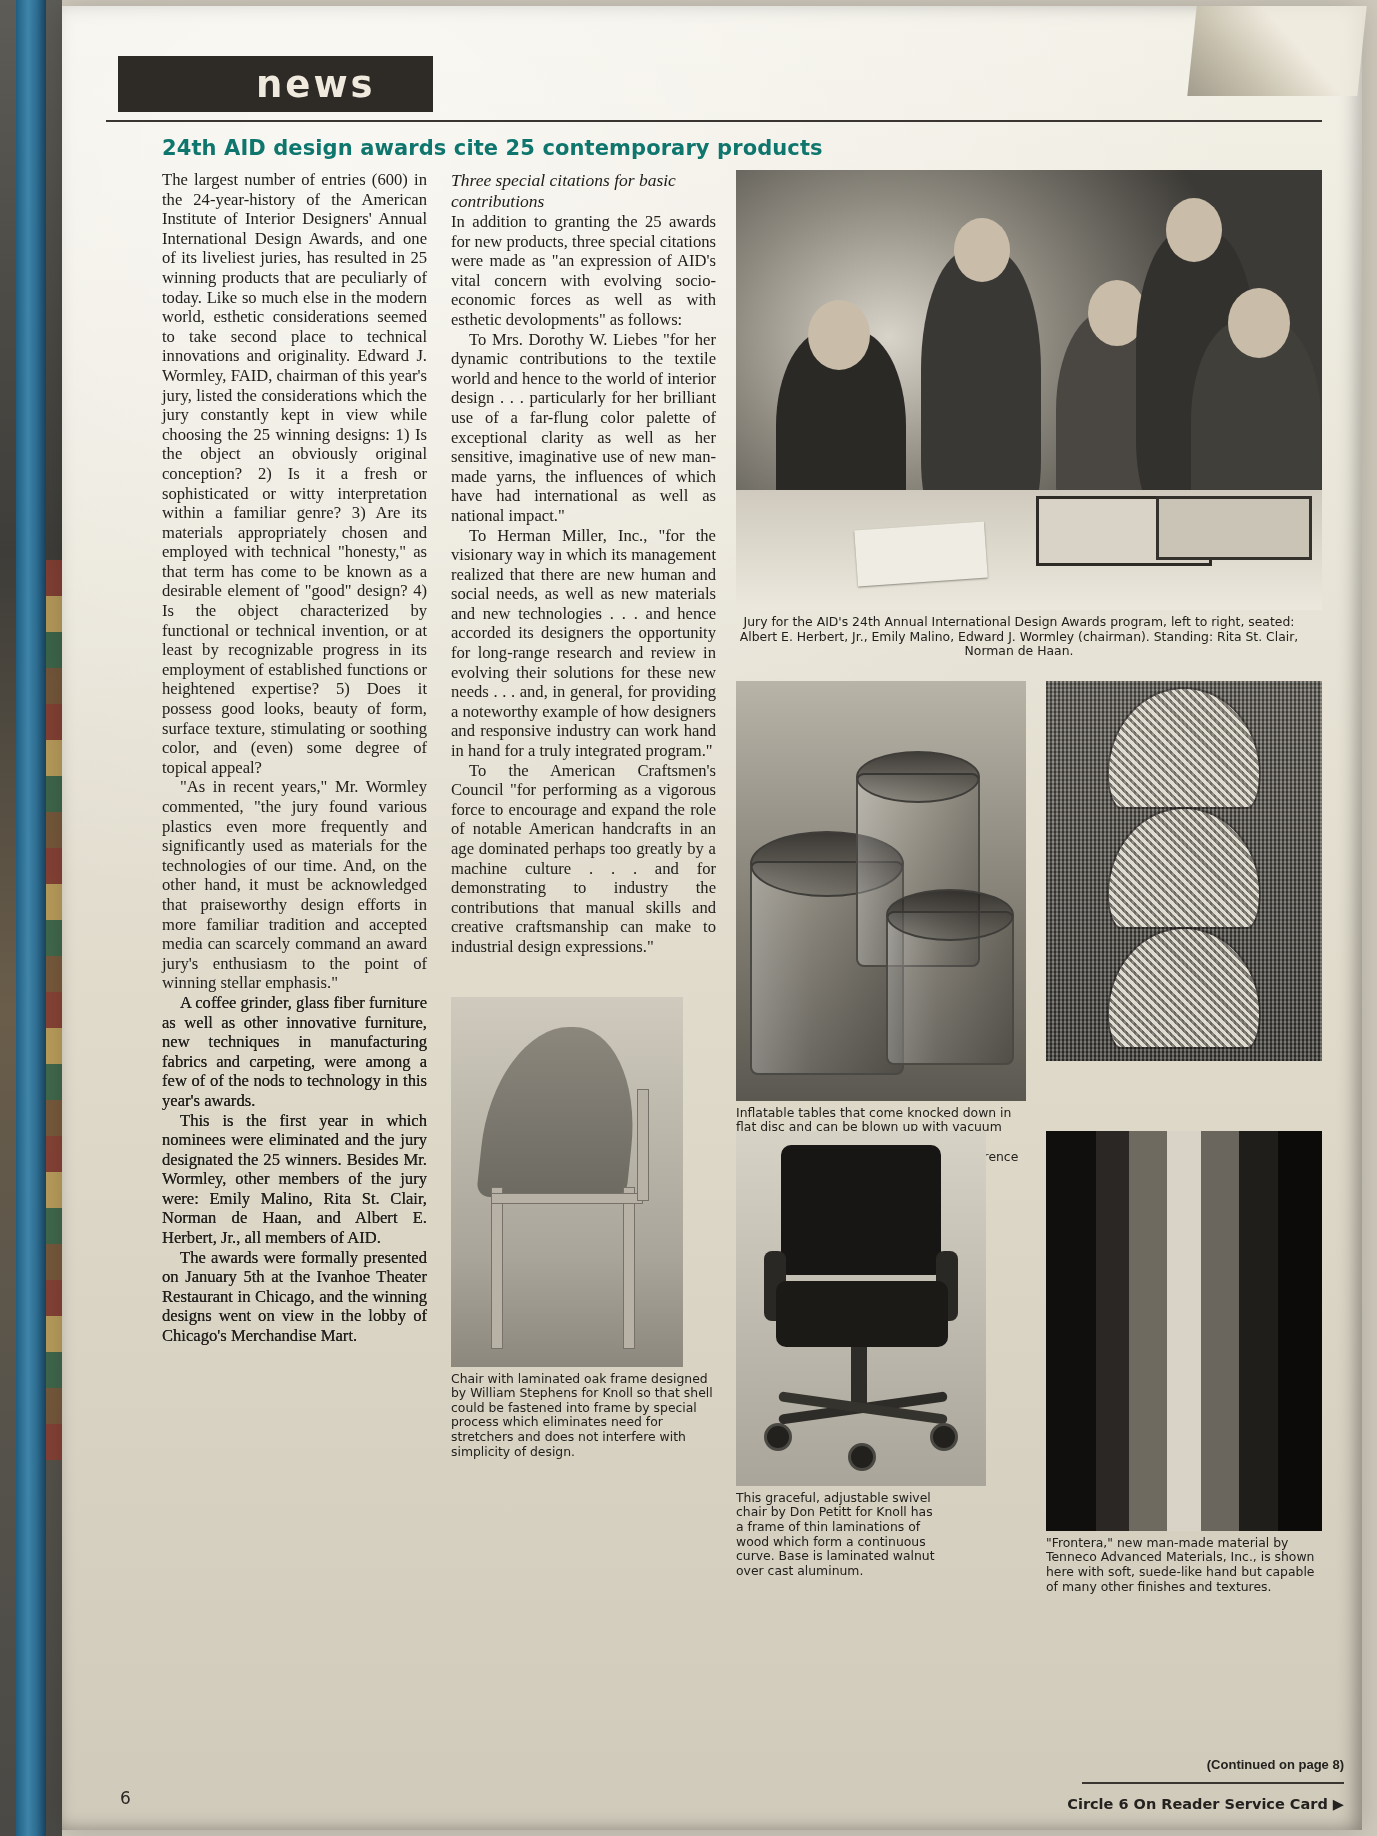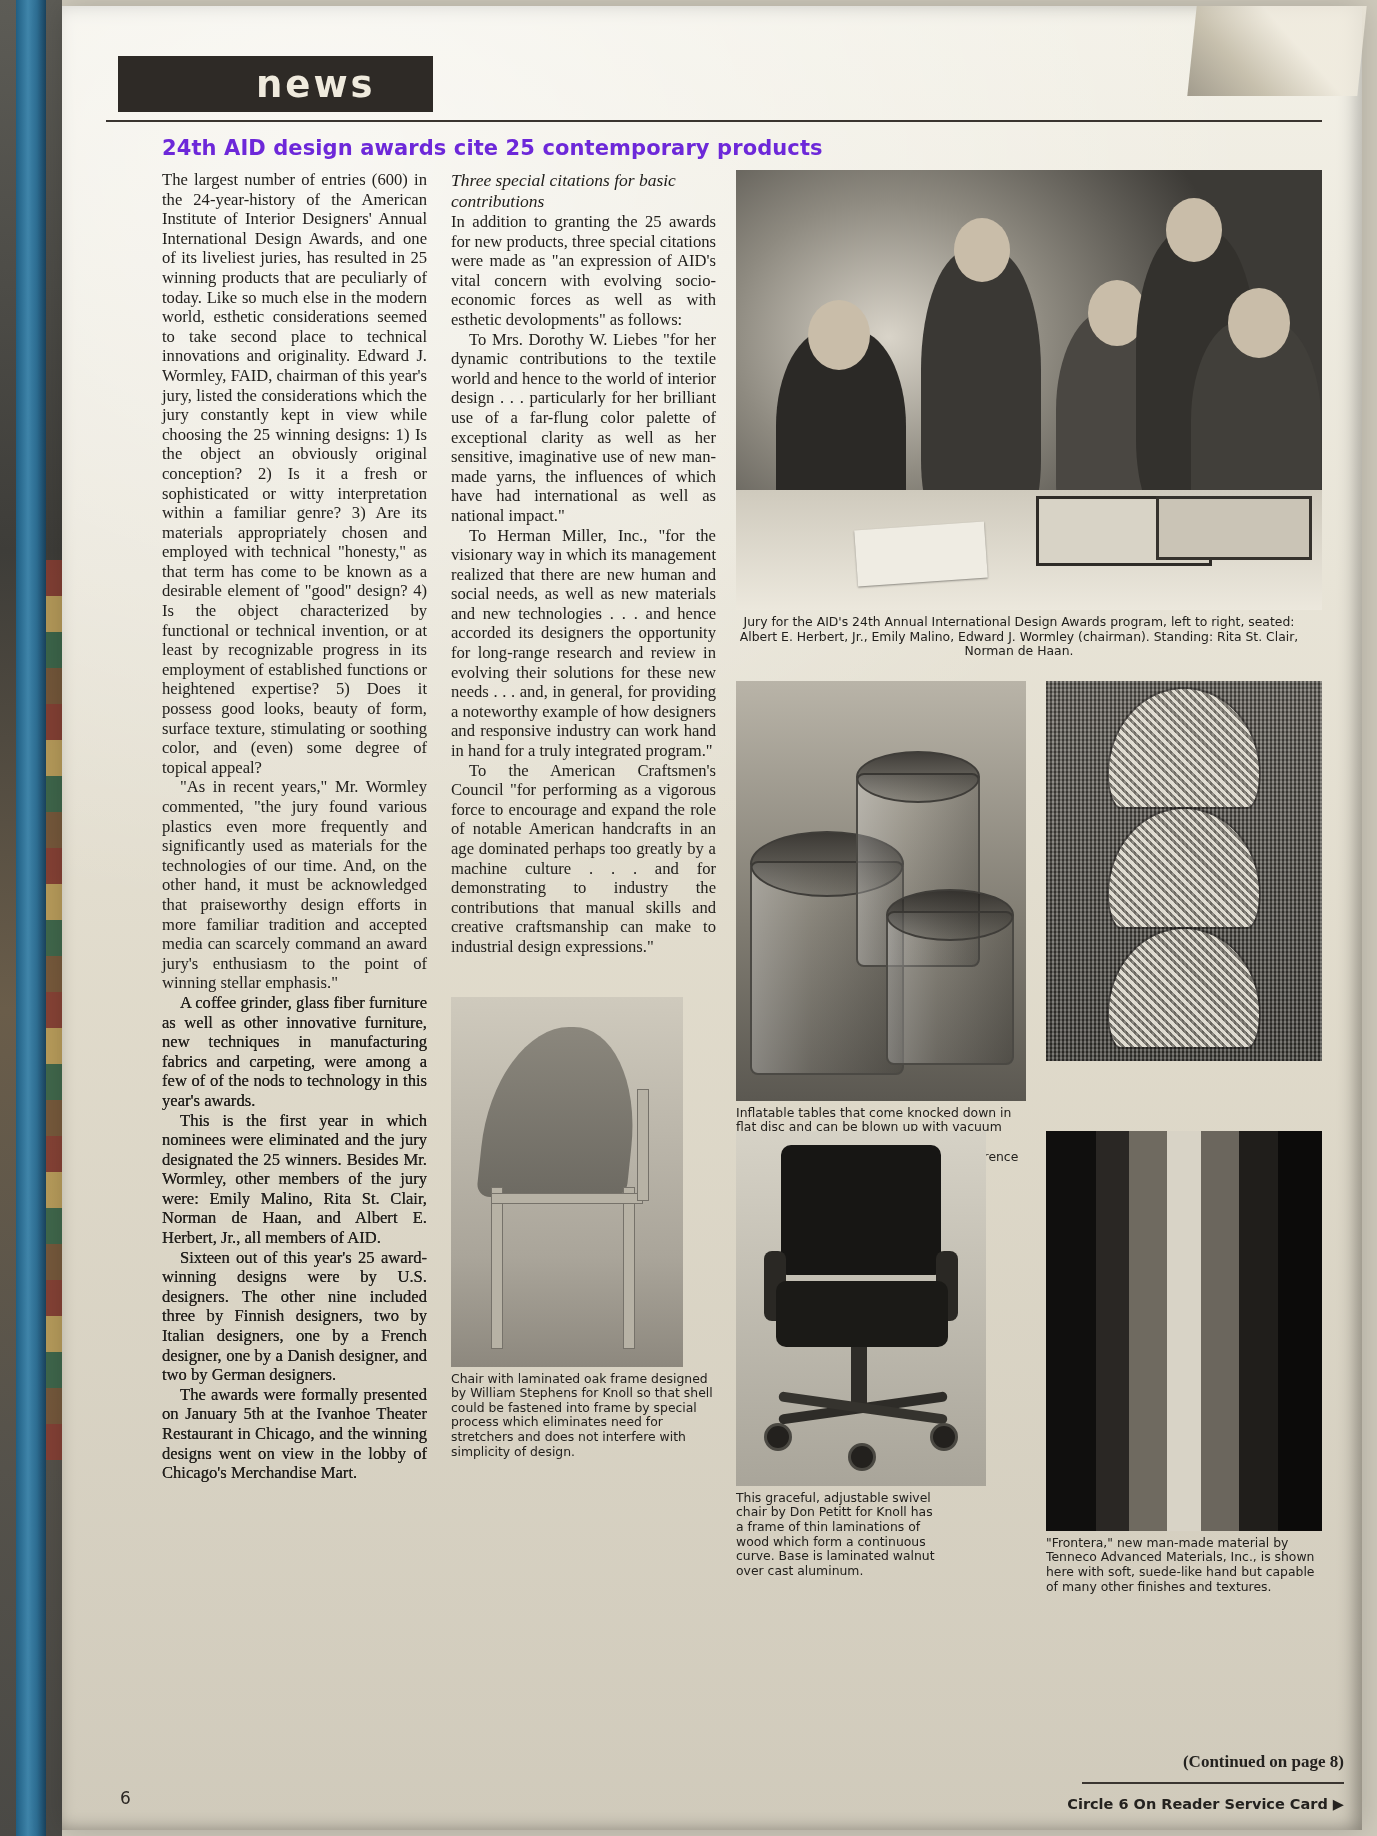--- a/index.html
+++ b/index.html
@@ -68,21 +68,21 @@
     position:absolute;left:345px;top:24px;right:0;
     font-family:"DejaVu Sans", sans-serif;font-weight:700;
     font-size:18.5px;color:#34302b;letter-spacing:.2px;white-space:nowrap;
   }
   .rule{height:2px;background:#3a3530;margin-top:4px;}
 
   
   .headline{
     margin-top:14px;margin-left:56px;
     font-family:"DejaVu Sans", sans-serif;font-weight:700;font-size:21px;
-    color:#6d28d9;letter-spacing:.1px;
+    color:#0f766e;letter-spacing:.1px;
   }
 
   
   .grid{position:relative;margin-top:10px;}
   .col{position:absolute;top:0;}
   .c1{left:56px;width:265px;}
   .c2{left:345px;width:265px;}
   .c3{left:630px;width:586px;}
 
   .body{
@@ -180,21 +180,21 @@
     background:
       linear-gradient(90deg,#100f0e 0 18%, #2a2724 18% 30%, #6f6a60 30% 44%, #d8d3c6 44% 56%, #6b665d 56% 70%, #201e1b 70% 84%, #0c0b0a 84% 100%);
   }
 
   .pagenum{
     position:absolute;left:58px;bottom:22px;
     font-family:"DejaVu Sans", sans-serif;font-size:17px;color:#2b2723;
   }
   .contd{
     position:absolute;right:18px;bottom:58px;
-    font-family:Liberation Serif, serif;font-weight:700;font-size:17px;color:#24221f;
+    font-family:Liberation Sans, sans-serif;font-weight:700;font-size:13px;color:#24221f;
   }
   .circle-card{
     position:absolute;right:18px;bottom:18px;
     font-family:"DejaVu Sans", sans-serif;font-weight:700;font-size:14.5px;color:#24221f;
   }
   .footrule{position:absolute;right:18px;bottom:46px;width:262px;height:2px;background:#3a3530;}
 </style>
 </head>
 <body>
 
@@ -217,21 +217,20 @@
       <div class="headline">24th AID design awards cite 25 contemporary products</div>
 
       <div class="grid">
 
         <div class="col c1">
           <div class="body">
             <p class="first">The largest number of entries (600) in the 24-year-history of the American Institute of Interior Designers' Annual International Design Awards, and one of its liveliest juries, has resulted in 25 winning products that are peculiarly of today. Like so much else in the modern world, esthetic considerations seemed to take second place to technical innovations and originality. Edward J. Wormley, FAID, chairman of this year's jury, listed the considerations which the jury constantly kept in view while choosing the 25 winning designs: 1) Is the object an obviously original conception? 2) Is it a fresh or sophisticated or witty interpretation within a familiar genre? 3) Are its materials appropriately chosen and employed with technical "honesty," as that term has come to be known as a desirable element of "good" design? 4) Is the object characterized by functional or technical invention, or at least by recognizable progress in its employment of established functions or heightened expertise? 5) Does it possess good looks, beauty of form, surface texture, stimulating or soothing color, and (even) some degree of topical appeal?</p>
             <p>"As in recent years," Mr. Wormley commented, "the jury found various plastics even more frequently and significantly used as materials for the technologies of our time. And, on the other hand, it must be acknowledged that praiseworthy design efforts in more familiar tradition and accepted media can scarcely command an award jury's enthusiasm to the point of winning stellar emphasis."</p>
             <p class="inky">A coffee grinder, glass fiber furniture as well as other innovative furniture, new techniques in manufacturing fabrics and carpeting, were among a few of of the nods to technology in this year's awards.</p>
             <p class="inky">This is the first year in which nominees were eliminated and the jury designated the 25 winners. Besides Mr. Wormley, other members of the jury were: Emily Malino, Rita St. Clair, Norman de Haan, and Albert E. Herbert, Jr., all members of AID.</p>
-            <p class="inky">Sixteen out of this year's 25 award-winning designs were by U.S. designers. The other nine included three by Finnish designers, two by Italian designers, one by a French designer, one by a Danish designer, and two by German designers.</p>
             <p class="inky">The awards were formally presented on January 5th at the Ivanhoe Theater Restaurant in Chicago, and the winning designs went on view in the lobby of Chicago's Merchandise Mart.</p>
           </div>
         </div>
 
         <div class="col c2">
           <div class="subhead">Three special citations for basic contributions</div>
           <div class="body">
             <p class="first">In addition to granting the 25 awards for new products, three special citations were made as "an expression of AID's vital concern with evolving socio-economic forces as well as with esthetic devolopments" as follows:</p>
             <p>To Mrs. Dorothy W. Liebes "for her dynamic contributions to the textile world and hence to the world of interior design . . . particularly for her brilliant use of a far-flung color palette of exceptional clarity as well as her sensitive, imaginative use of new man-made yarns, the influences of which have had international as well as national impact."</p>
             <p>To Herman Miller, Inc., "for the visionary way in which its management realized that there are new human and social needs, as well as new materials and new technologies . . . and hence accorded its designers the opportunity for long-range research and review in evolving their solutions for these new needs . . . and, in general, for providing a noteworthy example of how designers and responsive industry can work hand in hand for a truly integrated program."</p>

